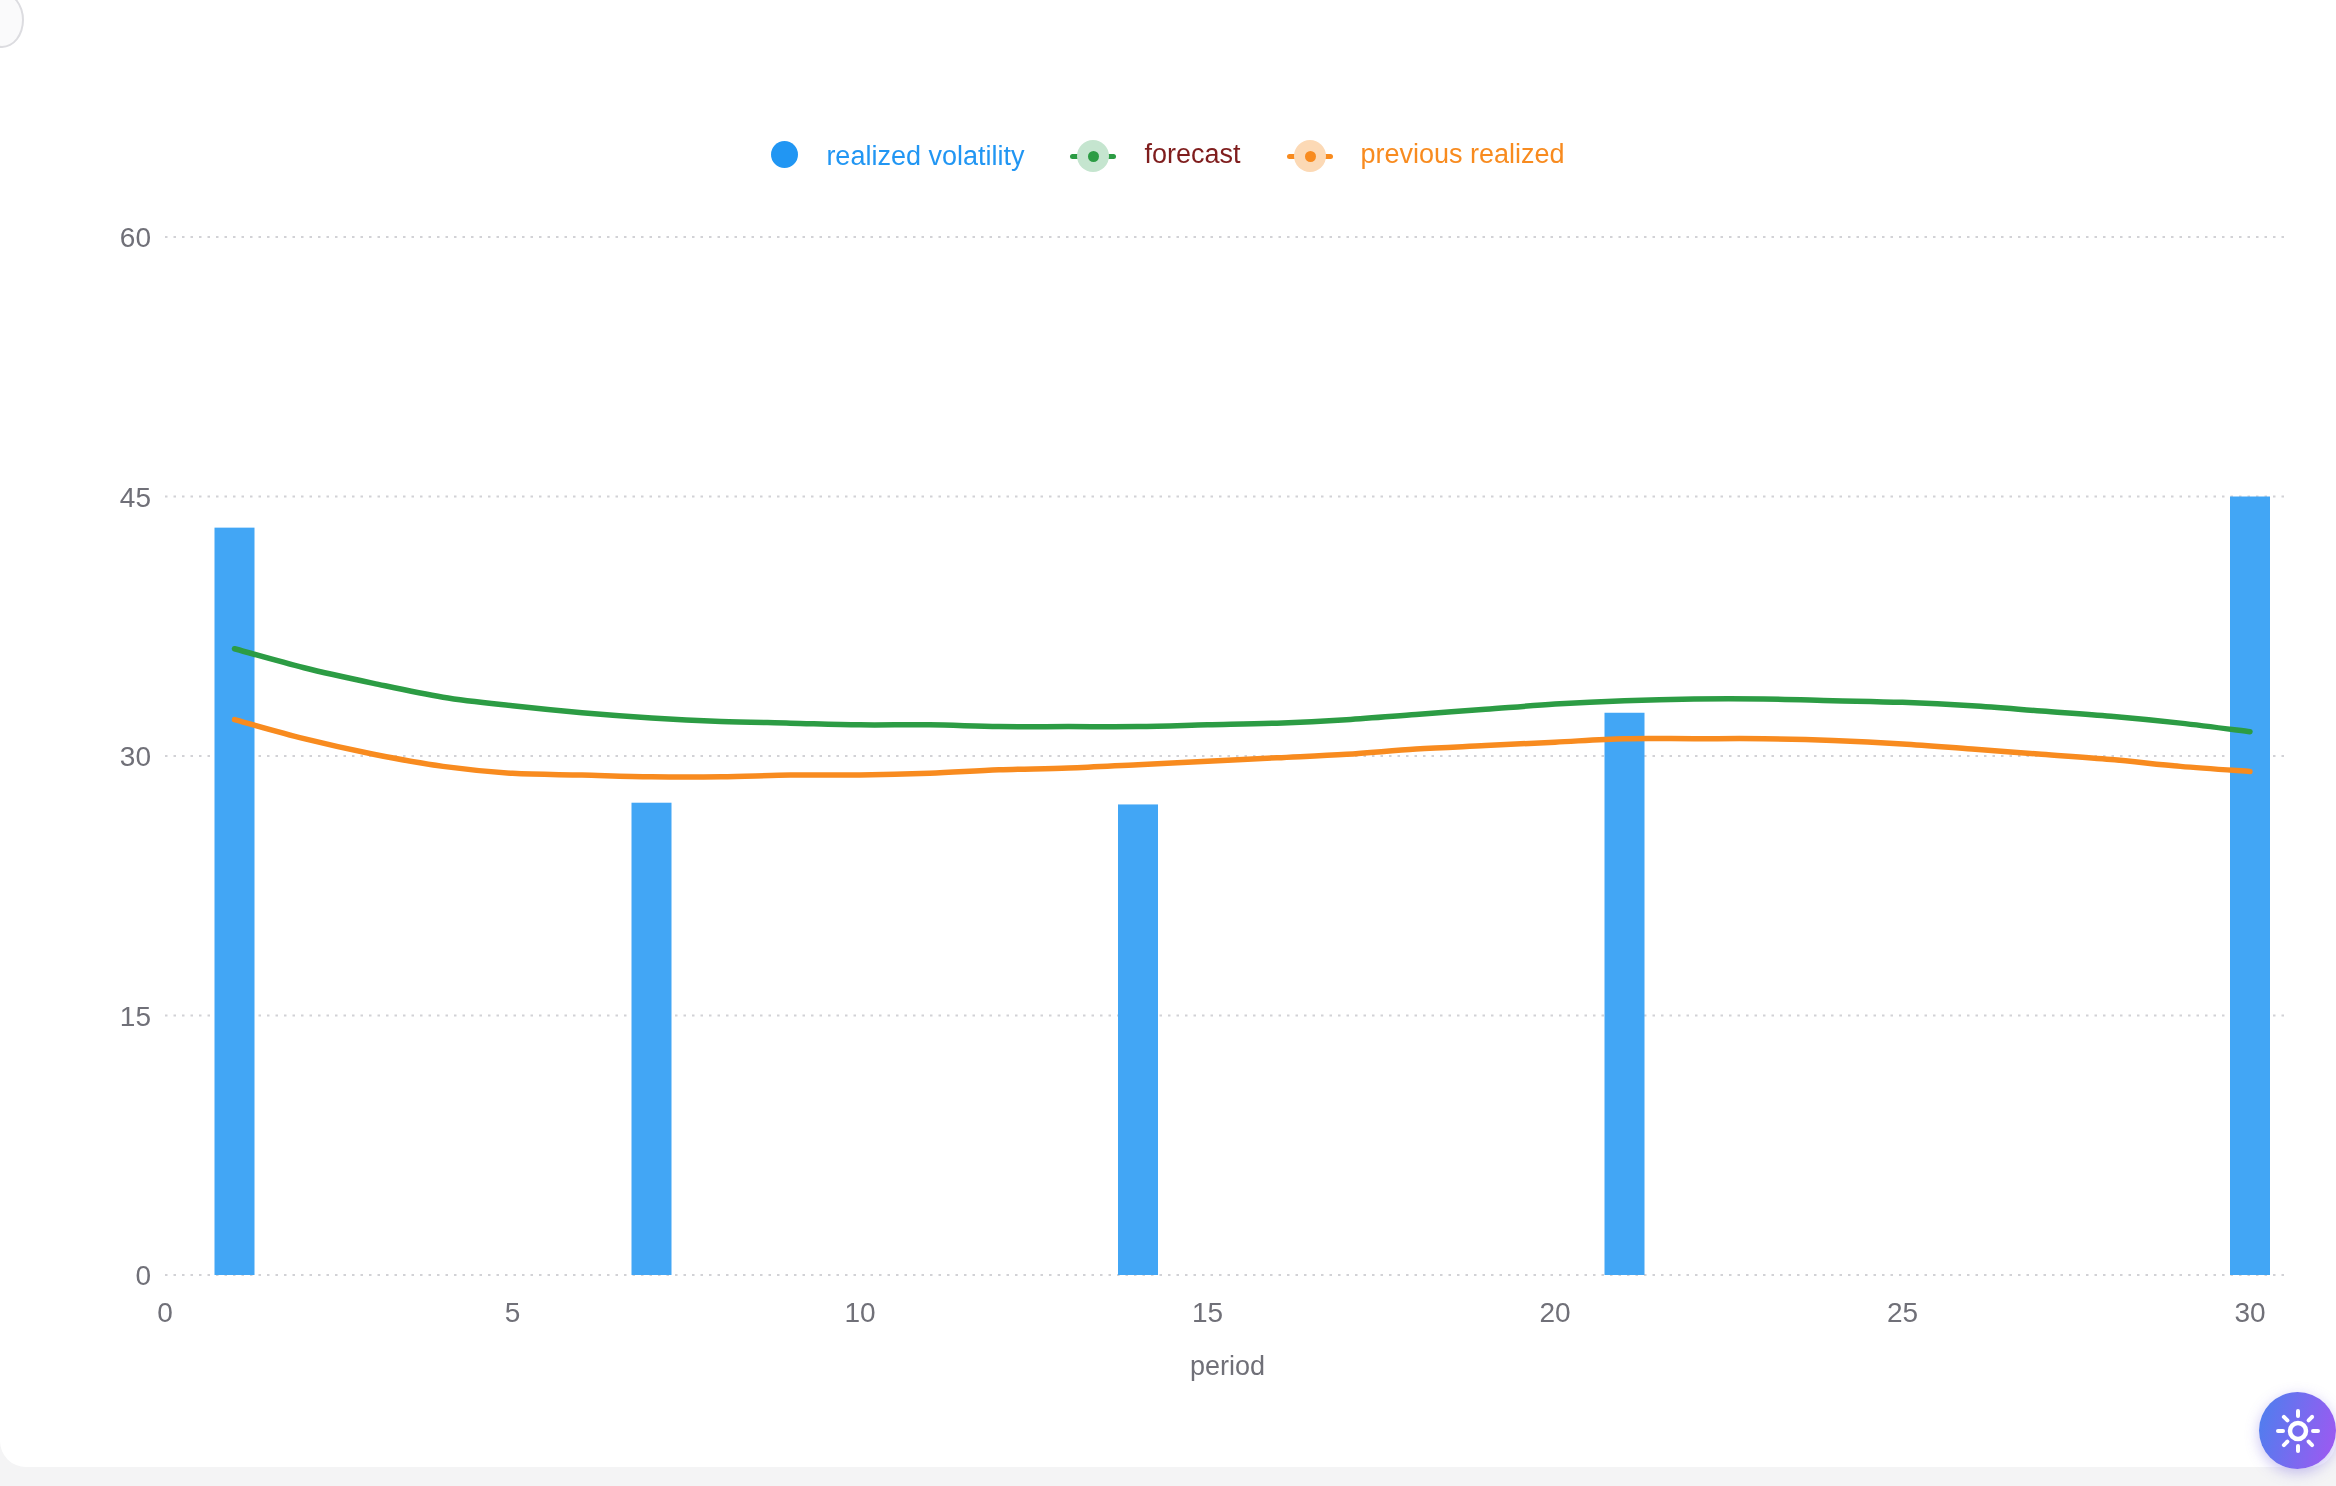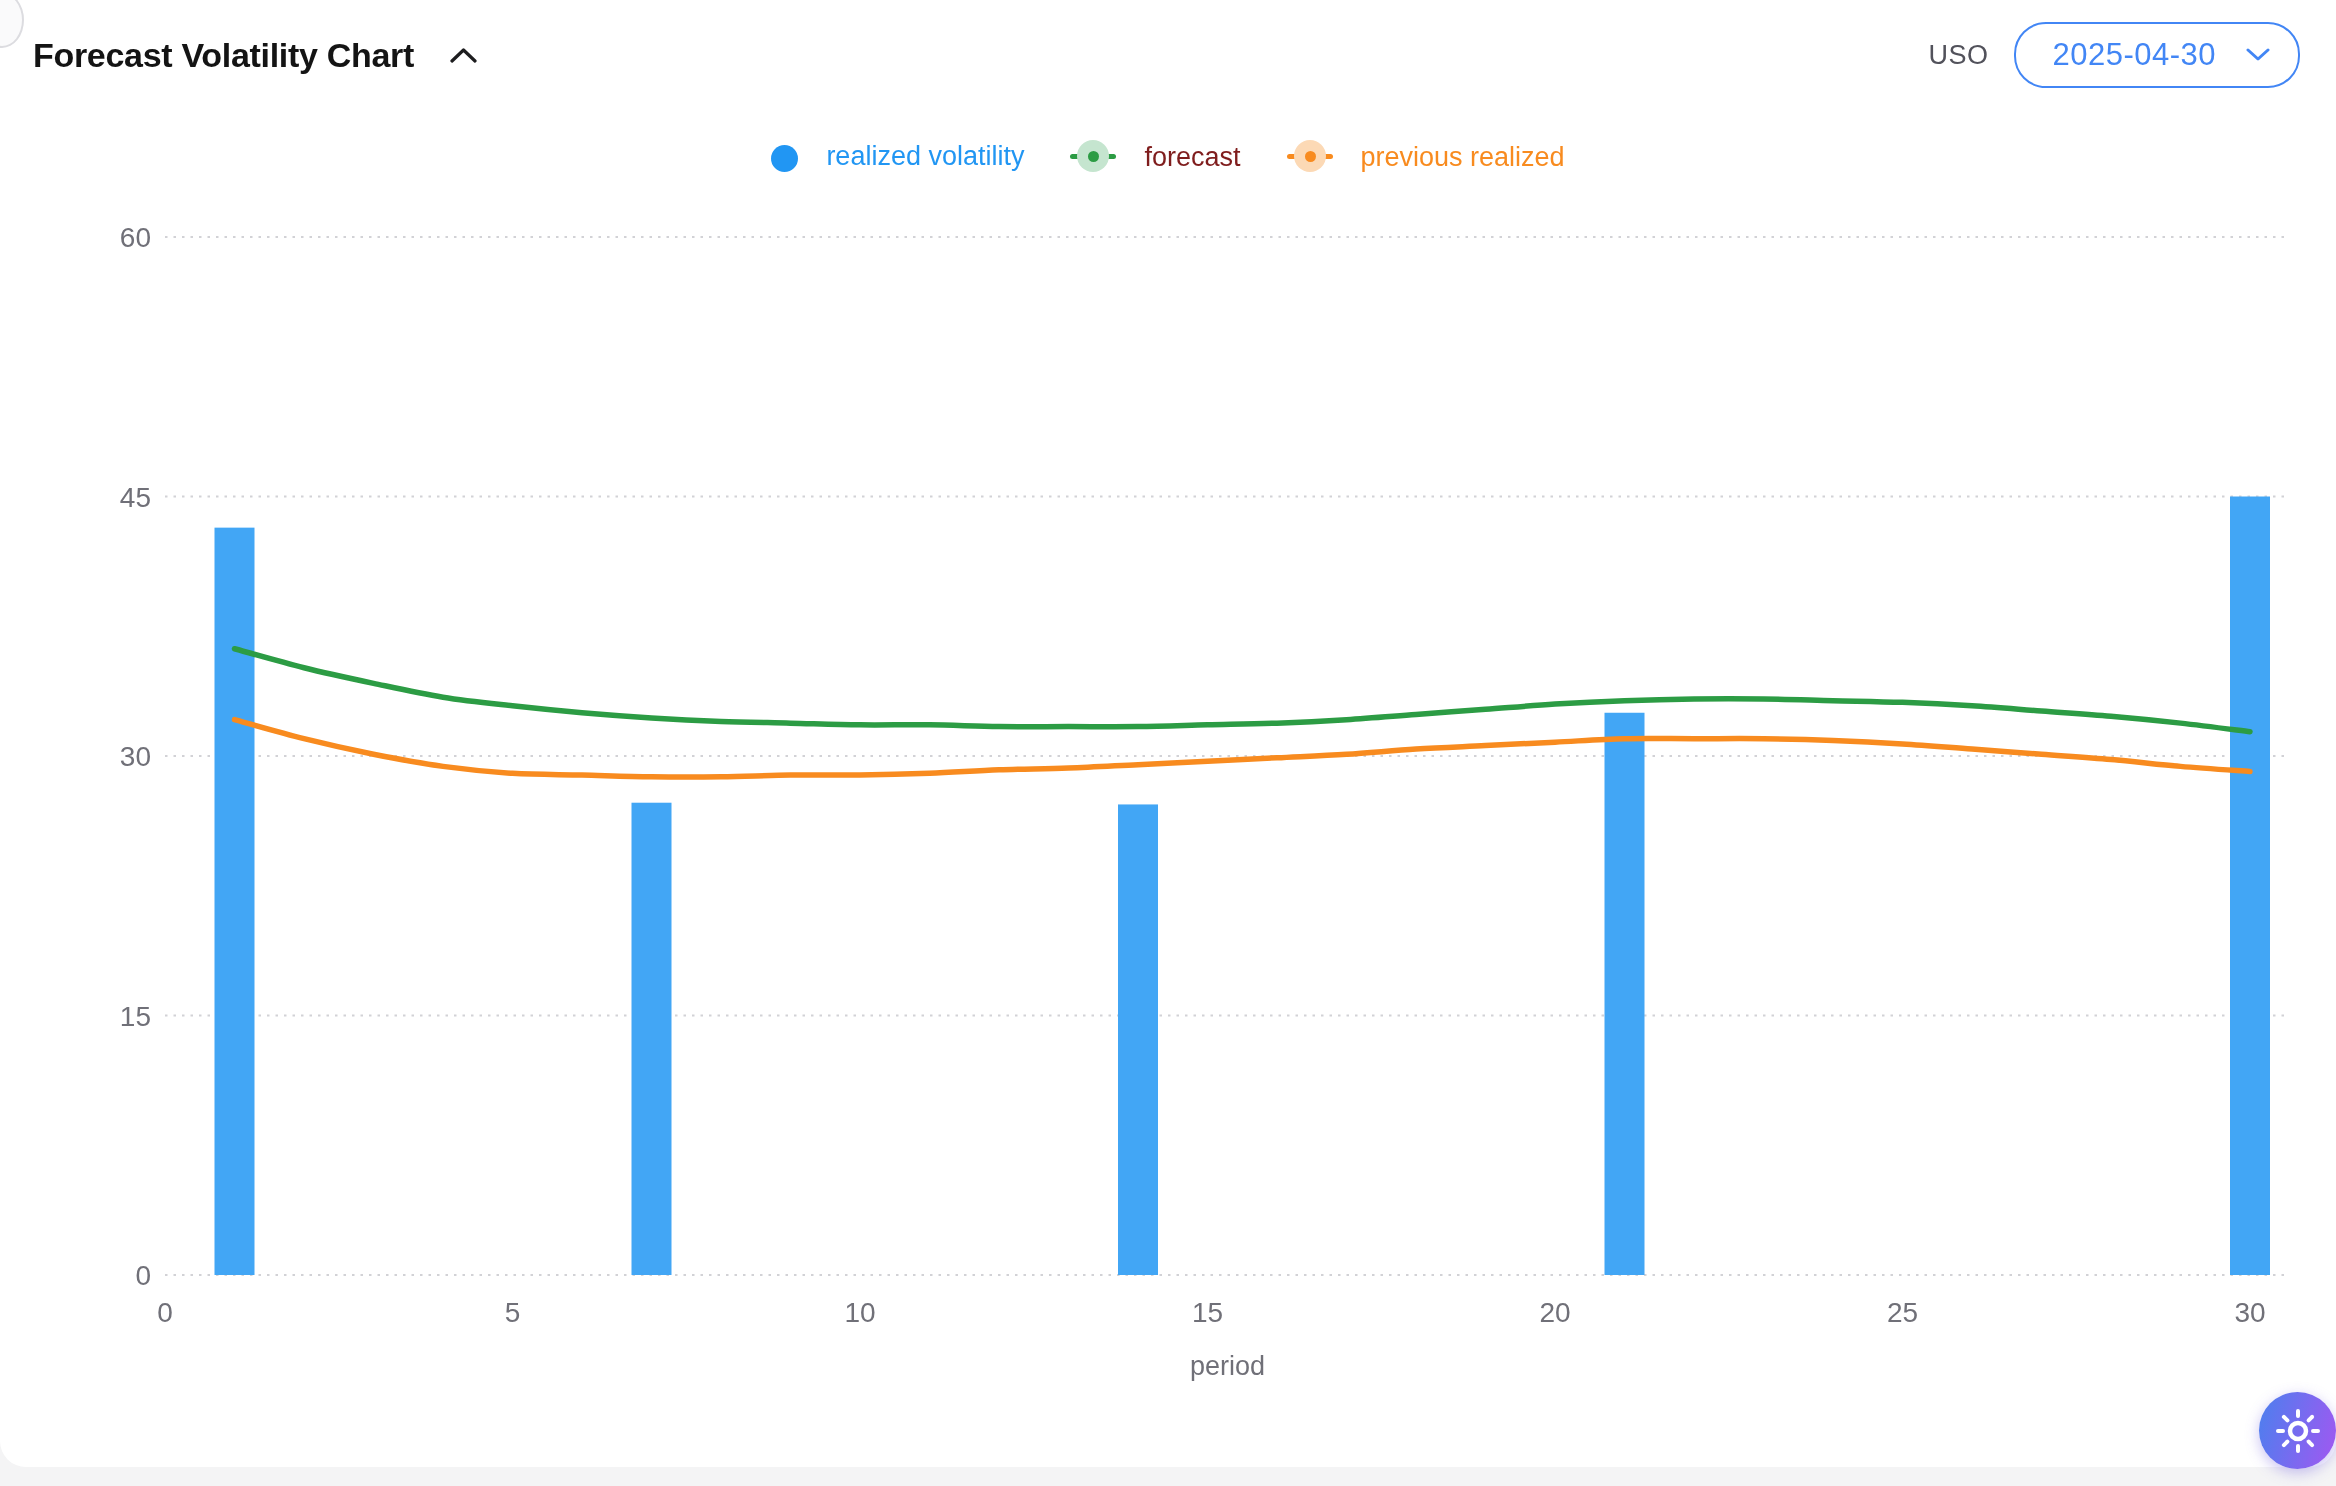--- a/index.html
+++ b/index.html
@@ -31,21 +31,21 @@
   .date-select{
     display:flex;align-items:center;gap:30px;height:62px;padding:0 28px 0 36px;
     border:2px solid #4286f5;border-radius:32px;color:#4286f5;cursor:pointer;
     background:#ffffff;
   }
   .date-value{font-size:31px;color:#4286f5;letter-spacing:0.5px;}
   .legend{
     position:absolute;left:0;top:136px;width:100%;height:40px;
     display:flex;align-items:center;justify-content:center;gap:46px;
   }
-  .legend-item{display:flex;align-items:flex-end;gap:28px;cursor:pointer;}
+  .legend-item{display:flex;align-items:flex-start;gap:28px;cursor:pointer;}
   .legend-label{font-size:27px;}
   .marker-dot{width:27px;height:27px;border-radius:50%;}
   .marker-linedot{position:relative;width:46px;height:34px;}
   .marker-linedot .m-line{position:absolute;left:0;right:0;top:15px;height:5px;border-radius:3px;}
   .marker-linedot .m-halo{position:absolute;left:7px;top:1px;width:32px;height:32px;border-radius:50%;}
   .marker-linedot .m-core{position:absolute;left:18px;top:12px;width:11px;height:11px;border-radius:50%;}
   #chart-svg{position:absolute;left:0;top:0;}
   .fab{
     position:absolute;left:2259px;top:1392px;width:77px;height:77px;border-radius:50%;
     background:linear-gradient(105deg,#4b80ee 0%,#a257f1 100%);
@@ -53,39 +53,20 @@
     box-shadow:0 4px 14px rgba(100,80,220,0.35);
   }
 </style>
 </head>
 <body>
 
 <div class="page">
   <div class="card">
     <div class="corner-arc"></div>
 
-    <div class="header">
-      <div class="title-group">
-        <h1 class="chart-title">Forecast Volatility Chart</h1>
-        <span class="collapse-btn">
-          <svg width="27" height="16" viewBox="0 0 27 16">
-            <polyline points="2,14 13.5,3 25,14" fill="none" stroke="#1d1d1f" stroke-width="3.2" stroke-linecap="round" stroke-linejoin="round"></polyline>
-          </svg>
-        </span>
-      </div>
-      <div class="controls">
-        <span class="symbol-label">USO</span>
-        <div class="date-select">
-          <span class="date-value">2025-04-30</span>
-          <svg width="24" height="14" viewBox="0 0 24 14">
-            <polyline points="2,2 12,11 22,2" fill="none" stroke="#4286f5" stroke-width="3" stroke-linecap="round" stroke-linejoin="round"></polyline>
-          </svg>
-        </div>
-      </div>
-    </div>
 
     <div class="legend">
       <div class="legend-item">
         <span class="marker-dot" id="mk0" style="background: rgb(33, 150, 243);"></span>
         <span class="legend-label" id="lb0" style="color: rgb(33, 150, 243);">realized volatility</span>
       </div>
       <div class="legend-item">
         <span class="marker-linedot" id="mk1">
           <span class="m-line" style="background: rgb(44, 156, 68);"></span>
             <span class="m-halo" style="background: rgb(197, 229, 207);"></span>

